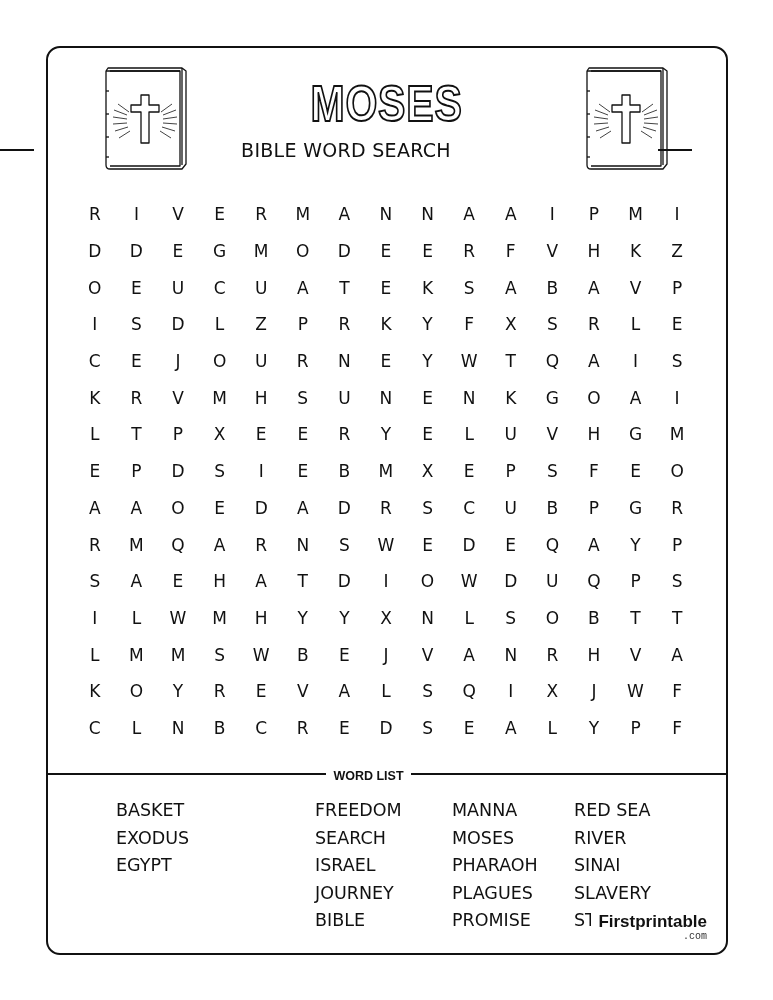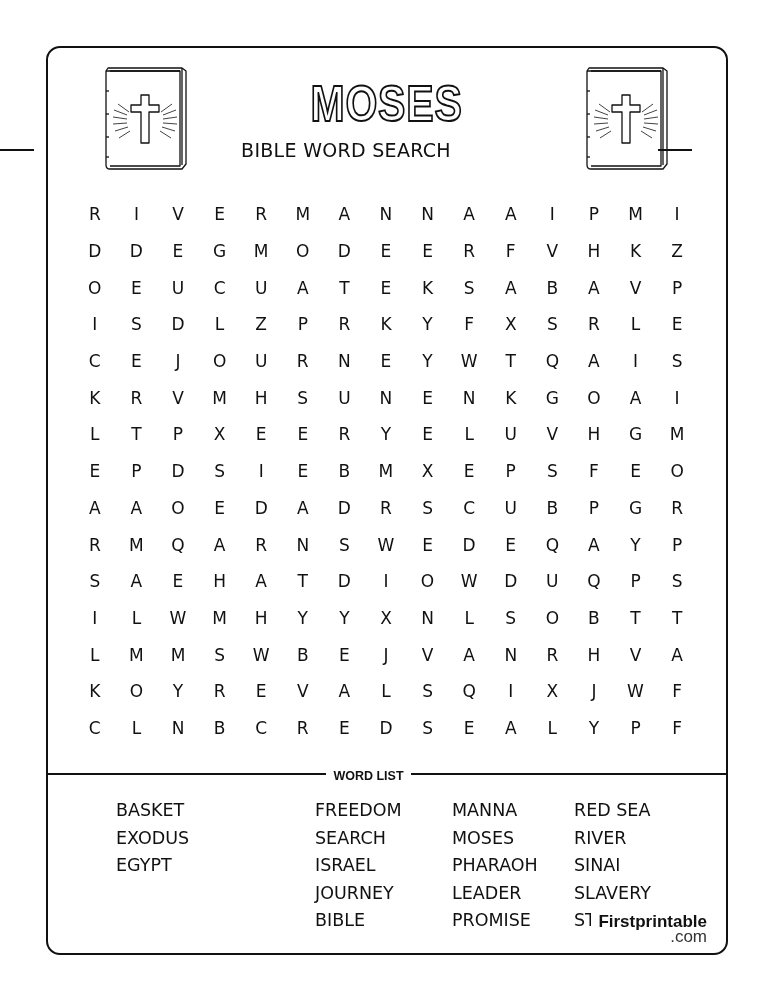--- a/index.html
+++ b/index.html
@@ -27,21 +27,21 @@
     .divider-label { position: absolute; top: 765px; left: 0; width: 737px; text-align: center; }
     .divider-label span { background: #fff; padding: 0 7px; font-size: 12.5px; font-weight: bold;
                           font-family: "Liberation Sans", sans-serif; color: #111; }
     .wordcol { position: absolute; top: 797px; }
     .wordcol div { font-family: "DejaVu Sans", sans-serif; font-size: 17.5px; line-height: 27.5px;
                    color: #111; white-space: nowrap; }
     .brand { position: absolute; right: 60px; top: 912px; background: #fff; padding: 0 6px 0 7px;
              text-align: right; }
     .brand .name { font-family: "Liberation Sans", sans-serif; font-weight: bold; font-size: 17px;
                    color: #111; line-height: 20px; }
-    .brand .dom { font-family: Liberation Sans, sans-serif; font-size: 17px; color: #333;
+    .brand .dom { font-family: Liberation Mono, monospace; font-size: 10px; color: #333;
                   line-height: 12px; margin-top: -1px; }
   </style>
 </head>
 <body>
 
 <div class="frame"></div>
 
 <svg class="book left" viewBox="0 0 86 106">
   <g fill="none" stroke="#111" stroke-width="1.3" stroke-linejoin="round">
     <path d="M4 6 L6 3 L80 3 L84 6 L84 99 L80 104 L8 104 Q4 104 4 100 Z" fill="#fff"></path>
@@ -348,21 +348,21 @@
   <div>FREEDOM</div>
   <div>SEARCH</div>
   <div>ISRAEL</div>
   <div>JOURNEY</div>
   <div>BIBLE</div>
 </div>
 <div class="wordcol" style="left:452px;">
   <div>MANNA</div>
   <div>MOSES</div>
   <div>PHARAOH</div>
-  <div>LEADER</div>
+  <div>PLAGUES</div>
   <div>PROMISE</div>
 </div>
 <div class="wordcol" style="left:574px;">
   <div>RED SEA</div>
   <div>RIVER</div>
   <div>SINAI</div>
   <div>SLAVERY</div>
   <div>STAFF</div>
 </div>
 

